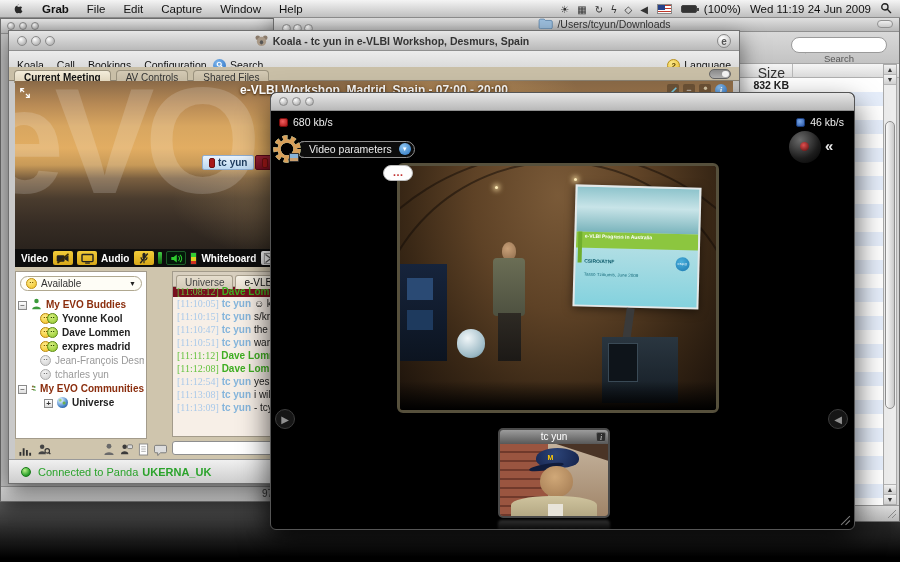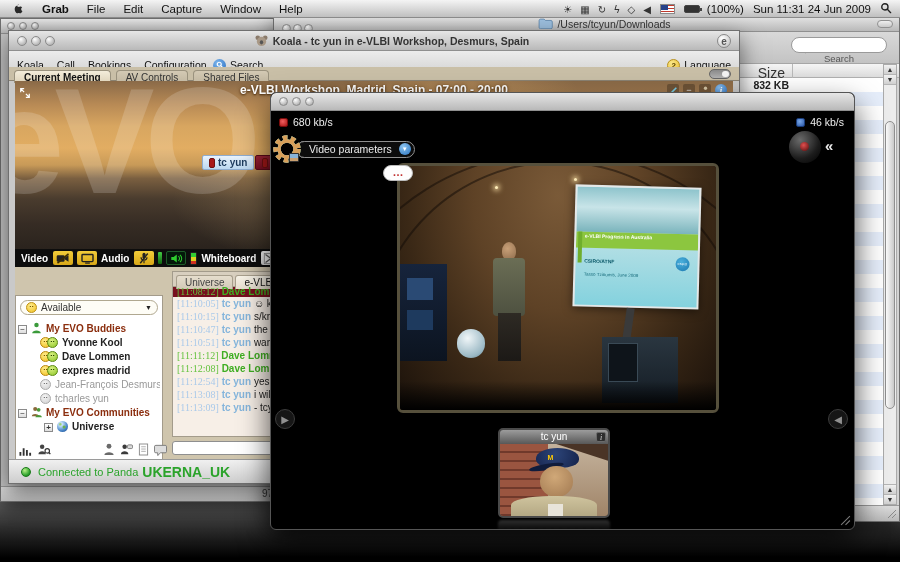--- a/index.html
+++ b/index.html
@@ -140,22 +140,22 @@
   .av-green{width:4px;height:12px;background:linear-gradient(180deg,#4c4,#161);border-radius:1px;}
   .av-spk{width:20px;height:14px;border-radius:2px;background:#04180a;border:1px solid #1d5c28;
      display:flex;align-items:center;justify-content:center;}
   .av-meter{width:7px;height:13px;border-radius:1px;border:1px solid #222;
      background:linear-gradient(180deg,#33cc33 0 40%,#e0d020 40% 70%,#d03020 70% 100%);}
   .av-loop{width:18px;height:14px;border-radius:2px;background:#061206;border:1px solid #1d7a28;
      display:flex;align-items:center;justify-content:center;margin-left:8px;}
 
   
   .k-lower{position:absolute;left:6px;top:236px;right:6px;bottom:24px;background:#cfc5ad;}
-  .buddy-panel{position:absolute;left:0;top:4px;width:148px;height:168px;background:#fff;
-     border:1px solid #a39b8b;margin-top:24px;}
+  .buddy-panel{position:absolute;left:0;top:4px;width:132px;height:168px;background:#fff;
+     border:1px solid #a39b8b;}
   .presence{position:absolute;left:4px;top:4px;right:4px;height:15px;border:1px solid #b0a890;
      border-radius:8px;background:#fefdf6;display:flex;align-items:center;gap:4px;padding:0 5px;}
   .smiley{width:11px;height:11px;border-radius:50%;flex:0 0 auto;
      background:radial-gradient(circle at 35% 38%,#7a5a00 5%,rgba(0,0,0,0) 9%),
                 radial-gradient(circle at 65% 38%,#7a5a00 5%,rgba(0,0,0,0) 9%),
                 radial-gradient(circle at 40% 30%,#ffec8a,#f0c020);
      border:1px solid #c09010;}
   .presence .plabel{font-size:10px;color:#333;flex:1;}
   .presence .parr{font-size:7px;color:#222;}
   .tree{position:absolute;left:2px;top:24px;right:2px;}
@@ -205,21 +205,21 @@
   .k-micons{position:absolute;left:4px;top:176px;width:148px;height:16px;display:flex;
      align-items:center;gap:5px;}
   .k-micons .sp{flex:1;}
 
   .k-status{position:absolute;left:0;bottom:0;width:100%;height:24px;
      background:linear-gradient(180deg,#f0f0f0,#cdcdcd);border-top:1px solid #9a9a9a;
      display:flex;align-items:center;gap:7px;padding-left:12px;}
   .gdot{width:10px;height:10px;border-radius:50%;
      background:radial-gradient(circle at 35% 30%,#b8f088,#2da22d 65%,#176617);border:1px solid #1a7a1a;}
   .k-status .txt{color:#2ba32b;font-size:11px;}
-  .k-status .net{color:#2ba32b;font-size:14px;font-weight:bold;margin-left:-3px;}
+  .k-status .net{color:#2ba32b;font-size:11px;font-weight:bold;margin-left:-3px;}
 
   
   .vievo{left:270px;top:92px;width:585px;height:438px;background:#000;z-index:4;border-radius:6px;
      border:1px solid #555;box-shadow:0 14px 30px rgba(0,0,0,.7);overflow:hidden;}
   .vievo .tbar{height:18px;border-radius:5px 5px 0 0;padding-left:8px;}
   .v-title{font-size:11px;color:#333;}
   .v-kb{position:absolute;top:23px;font-size:10.5px;color:#ededed;display:flex;align-items:center;gap:5px;}
   .v-kb.out{left:8px;}
   .v-kb.in{right:10px;}
   .cam-red{width:9px;height:9px;border-radius:2px;background:radial-gradient(circle at 40% 35%,#f06060,#a81414);
@@ -850,21 +850,21 @@
           <span class="st-ico">↻</span>
           <span class="st-ico">ϟ</span>
           <span class="st-ico">◇</span>
           <span class="st-ico">◀</span>
         </span>
       <span class="flag"></span>
       <span class="batt">
         <span class="shell"></span>
         <span>(100%)</span>
       </span>
-      <span class="clock">Sun 11:31 24 Jun 2009</span>
+      <span class="clock">Wed 11:19 24 Jun 2009</span>
       <span>
         <svg width="12" height="12" viewBox="0 0 16 16">
             <circle cx="6.5" cy="6.5" r="4.2" fill="none" stroke="#222" stroke-width="1.8"></circle>
             <line x1="9.8" y1="9.8" x2="14.2" y2="14.2" stroke="#222" stroke-width="1.8" stroke-linecap="round"></line>
           </svg>
       </span>
     </div>
   </div>
 </div>
 

